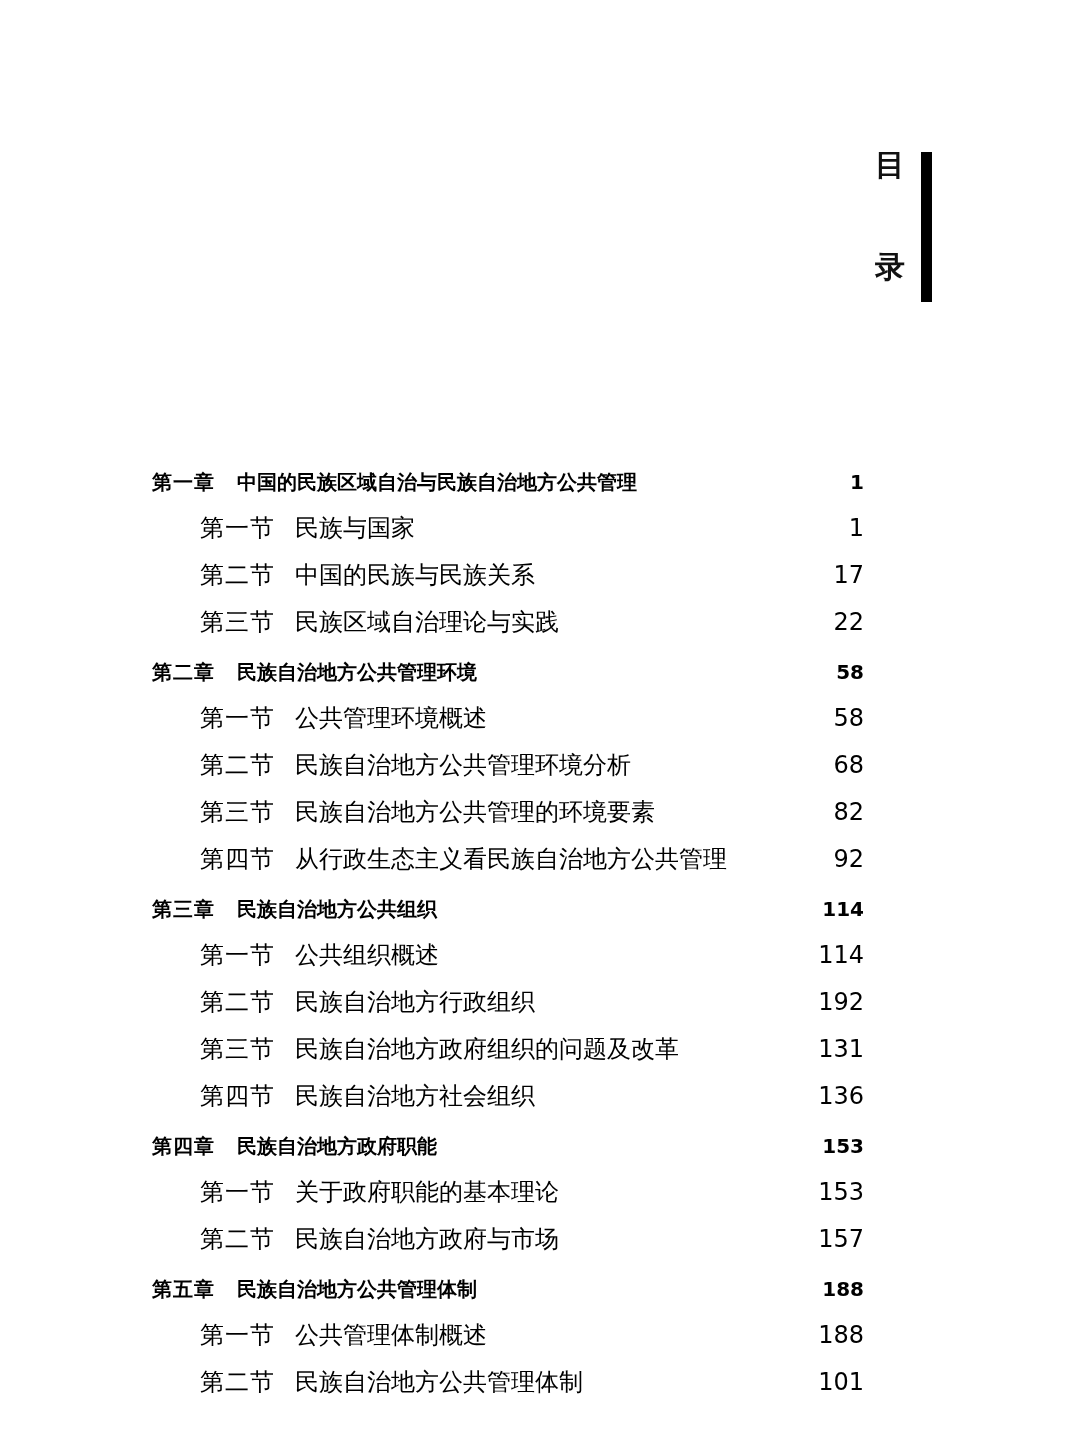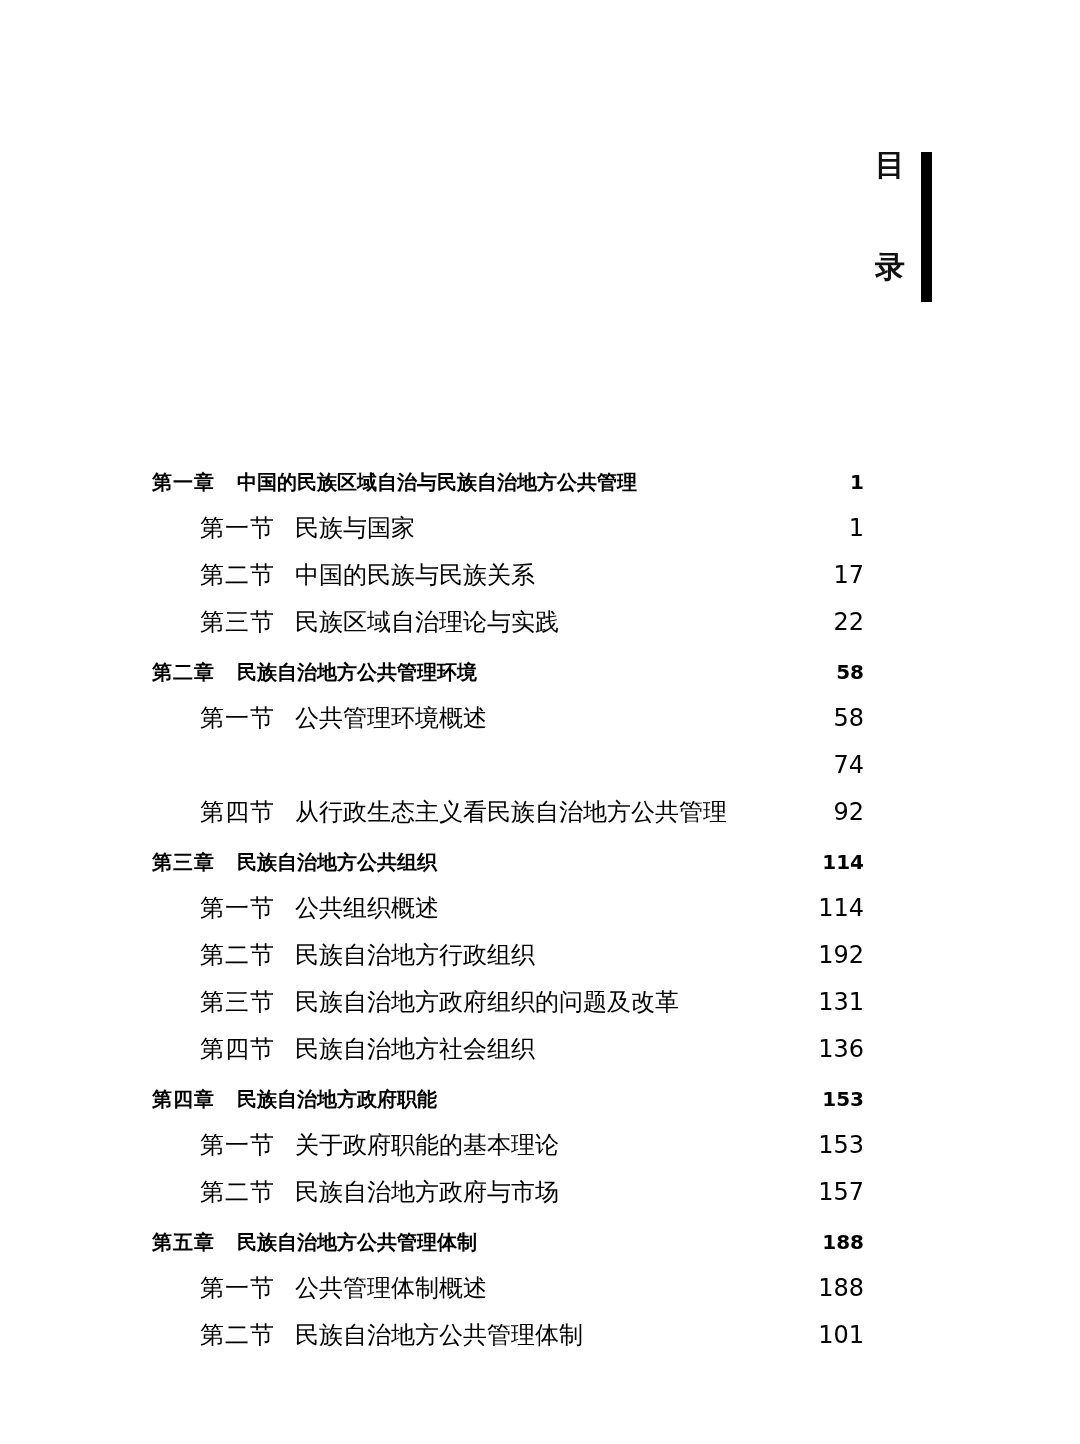--- a/index.html
+++ b/index.html
@@ -157,22 +157,28 @@
         <span class="label"><span class="num">第二章</span><span class="title">民族自治地方公共管理环境</span></span>
         <span class="filler"></span>
         <span class="page-num">58</span>
       </div>
       <div class="toc-row section">
         <span class="label"><span class="num">第一节</span><span class="title">公共管理环境概述</span></span>
         <span class="filler"></span>
         <span class="page-num">58</span>
       </div>
       <div class="toc-row section">
-        <span class="filler"></span>
-        <span class="page-num">74</span>
+        <span class="label"><span class="num">第二节</span><span class="title">民族自治地方公共管理环境分析</span></span>
+        <span class="filler"></span>
+        <span class="page-num">68</span>
+      </div>
+      <div class="toc-row section">
+        <span class="label"><span class="num">第三节</span><span class="title">民族自治地方公共管理的环境要素</span></span>
+        <span class="filler"></span>
+        <span class="page-num">82</span>
       </div>
       <div class="toc-row section">
         <span class="label"><span class="num">第四节</span><span class="title">从行政生态主义看民族自治地方公共管理</span></span>
         <span class="filler"></span>
         <span class="page-num">92</span>
       </div>
       <div class="toc-row chapter">
         <span class="label"><span class="num">第三章</span><span class="title">民族自治地方公共组织</span></span>
         <span class="filler"></span>
         <span class="page-num">114</span>

